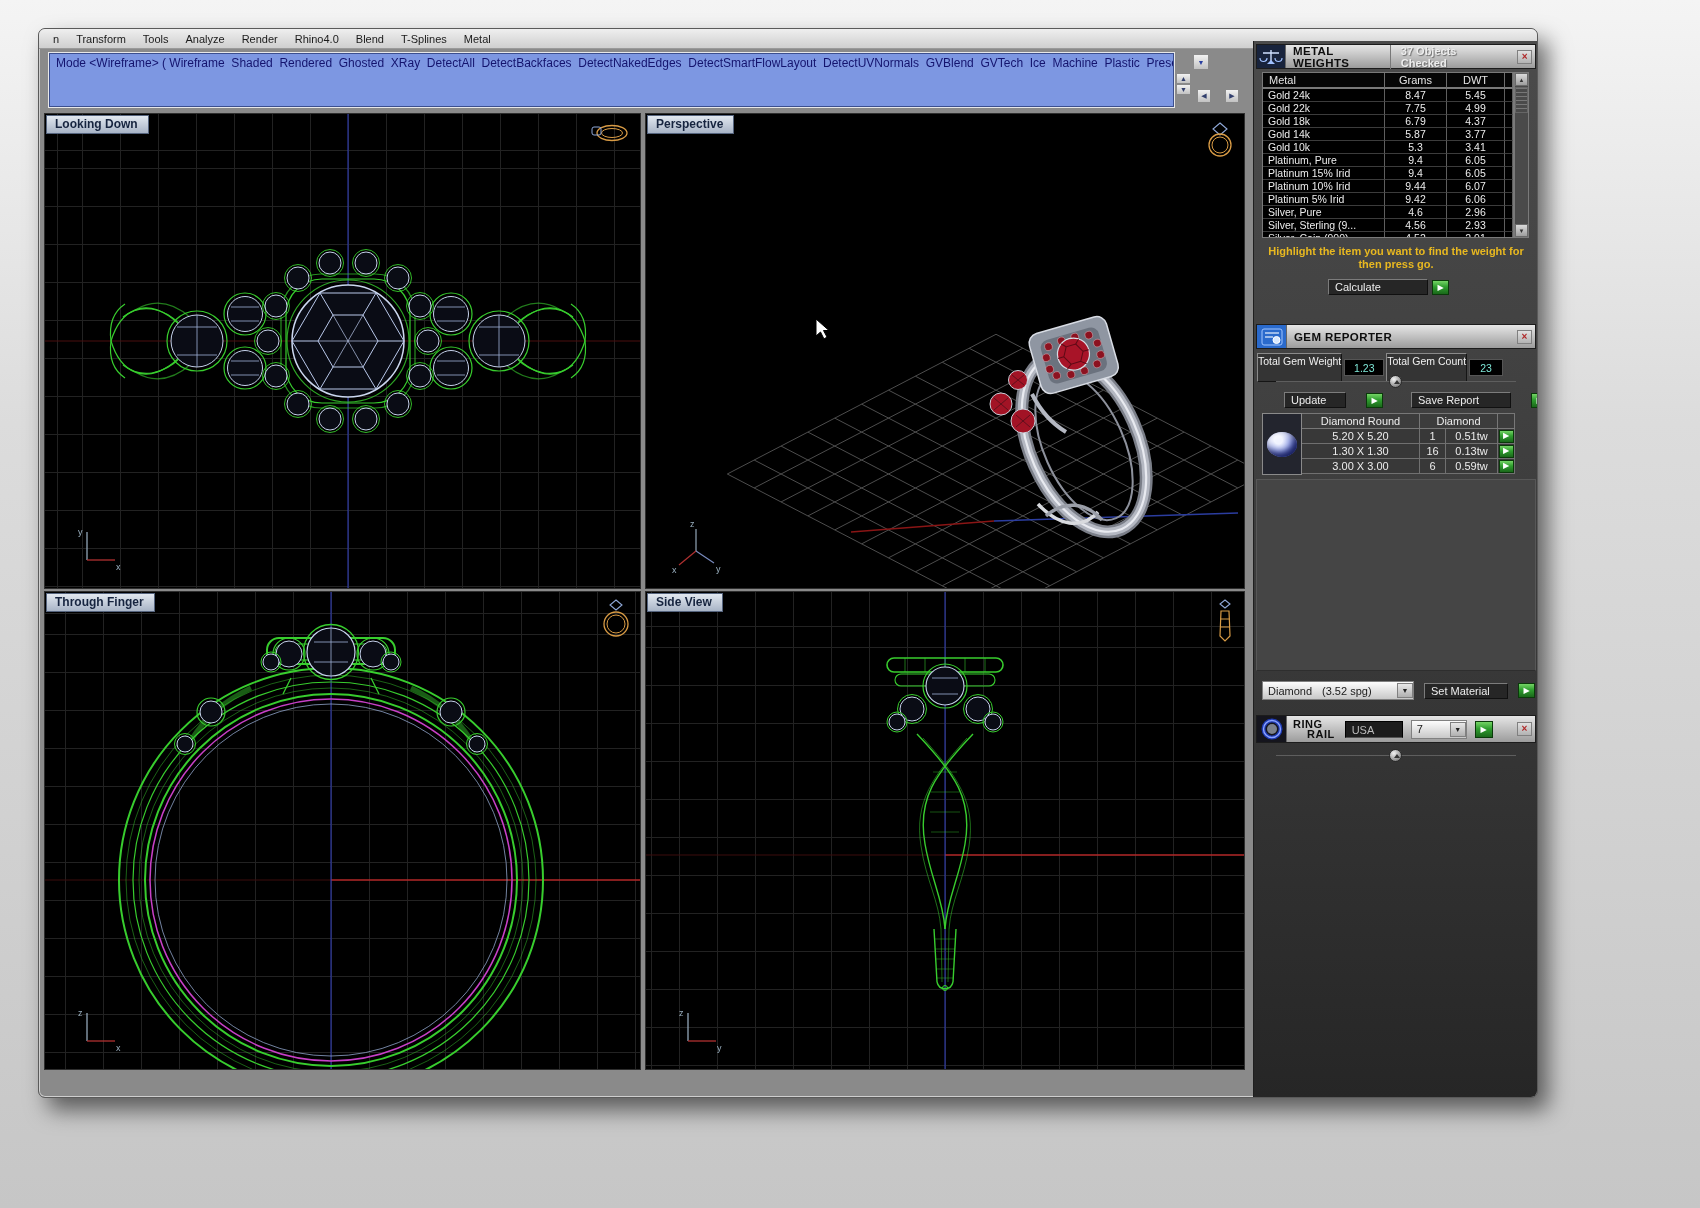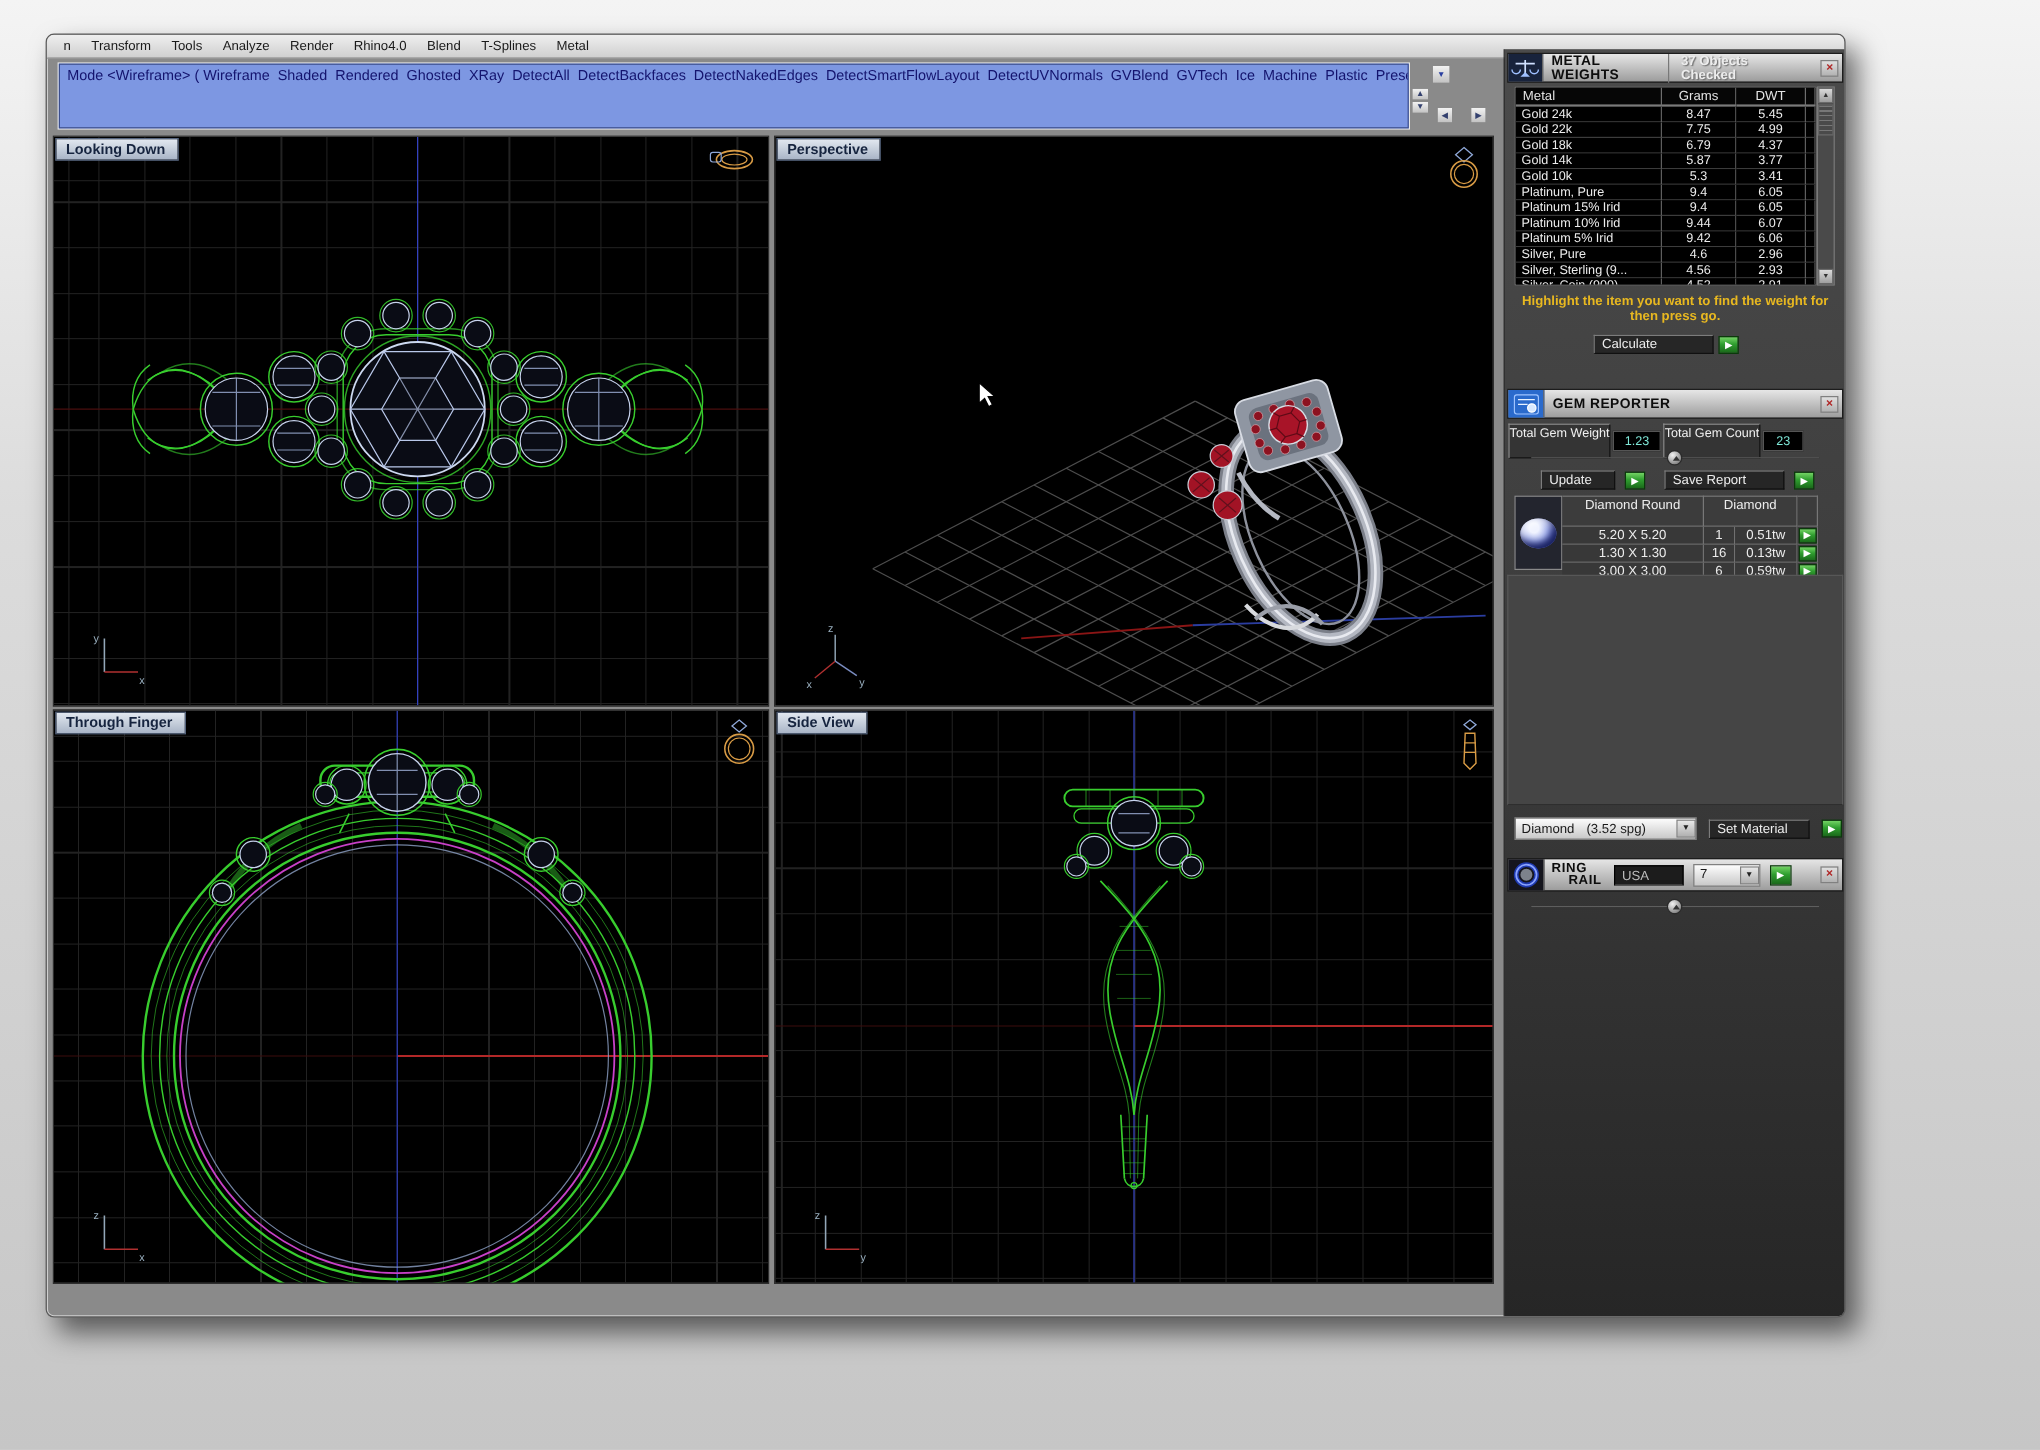--- a/index.html
+++ b/index.html
@@ -96,21 +96,21 @@
 
   .gt { position:absolute; left:8px; top:372px; display:flex; }
   .gt-img { width:40px; height:62px; background:#23252e; border:1px solid #8a8a8a;
     display:flex; align-items:center; justify-content:center; }
   .gem-pic { width:30px; height:25px; border-radius:50%;
     background:radial-gradient(circle at 38% 32%, #f0f3ff 0 16%, #aab6ee 42%, #5a68c8 72%, #252e6e 100%);
     box-shadow:inset -3px -4px 6px #1a2260, inset 3px 4px 5px #ffffffaa; }
   .gt-tab { width:213px; }
   .gt-hrow { display:grid; grid-template-columns:118px 78px 17px; }
   .gt-row { display:grid; grid-template-columns:118px 26px 52px 17px; }
-  .gt-hc { height:26px; line-height:15px; font-size:11px; color:#ececec; background:#3c3c3c;
+  .gt-hc { height:16px; line-height:15px; font-size:11px; color:#ececec; background:#3c3c3c;
     border:1px solid #777; border-left:none; text-align:center; }
   .gt-c { height:15px; line-height:14px; font-size:11px; color:#ececec; background:#383838;
     border:1px solid #707070; border-top:none; border-left:none; text-align:center; }
   .gt-c.btn-cell { padding:0; background:#383838; display:flex; align-items:center; justify-content:center; }
   .gt-c .btn-green { width:15px; height:13px; }
 
   .gr-body { position:absolute; left:2px; right:2px; top:438px; height:192px; background:#454545;
     border:1px solid #575757; border-bottom-color:#2e2e2e; }
 
   .combo { background:linear-gradient(180deg,#fdfdfd,#c8c8c8); border:1px solid #808080;
@@ -569,21 +569,21 @@
       <div class="gr-val" style="width:40px;">1.23</div>
       <div class="gr-lab">Total Gem Count</div>
       <div class="gr-val" style="width:34px;">23</div>
     </div>
 
     <div class="slider" style="left:10px; right:10px; top:334px;">
       <div class="track"></div>
       <div class="thumb"></div>
     </div>
 
-    <div class="row-flex" style="left:30px; top:351px; gap:8px;">
+    <div class="row-flex" style="left:30px; top:351px; gap:20px;">
       <div class="btn-dark" style="width:62px;">Update</div>
       <div class="btn-green">
           <span>▶</span>
         </div>
       <div class="btn-dark" style="width:100px; margin-left:8px;">Save Report</div>
       <div class="btn-green">
           <span>▶</span>
         </div>
     </div>
 

